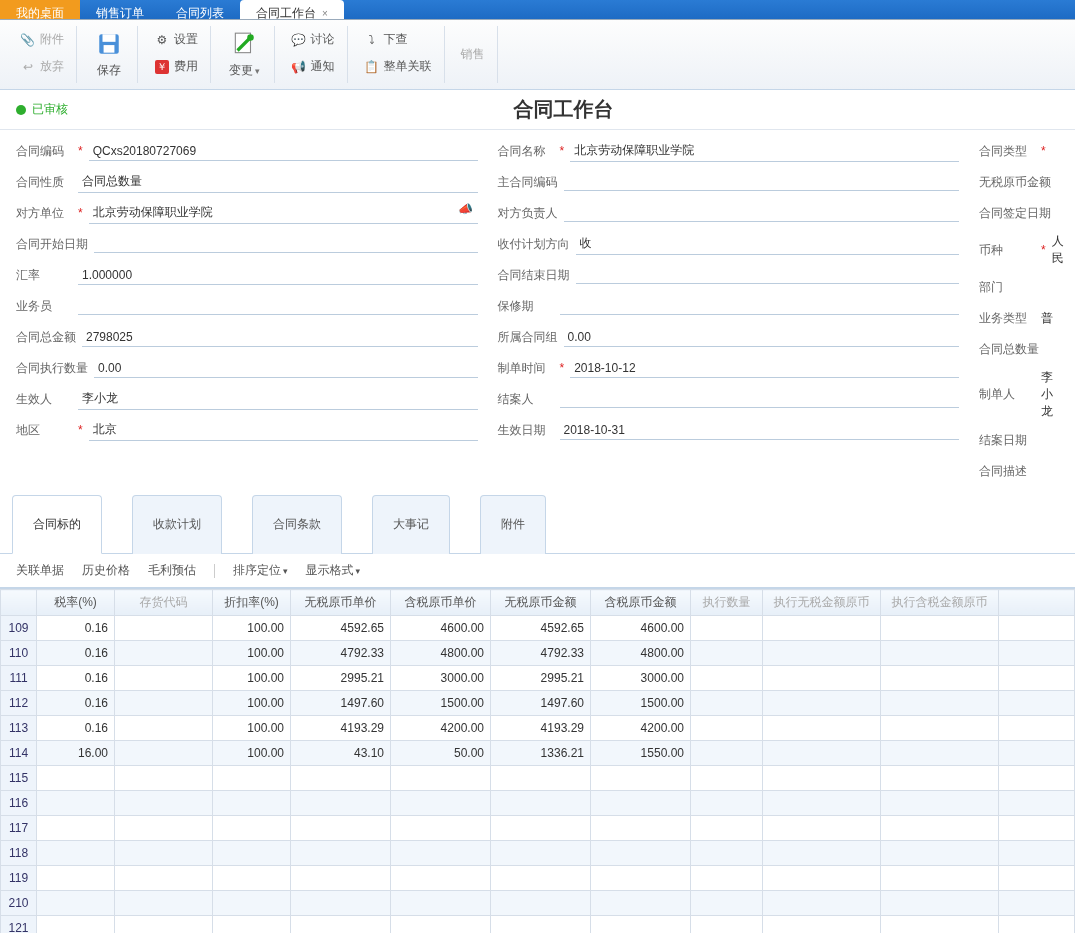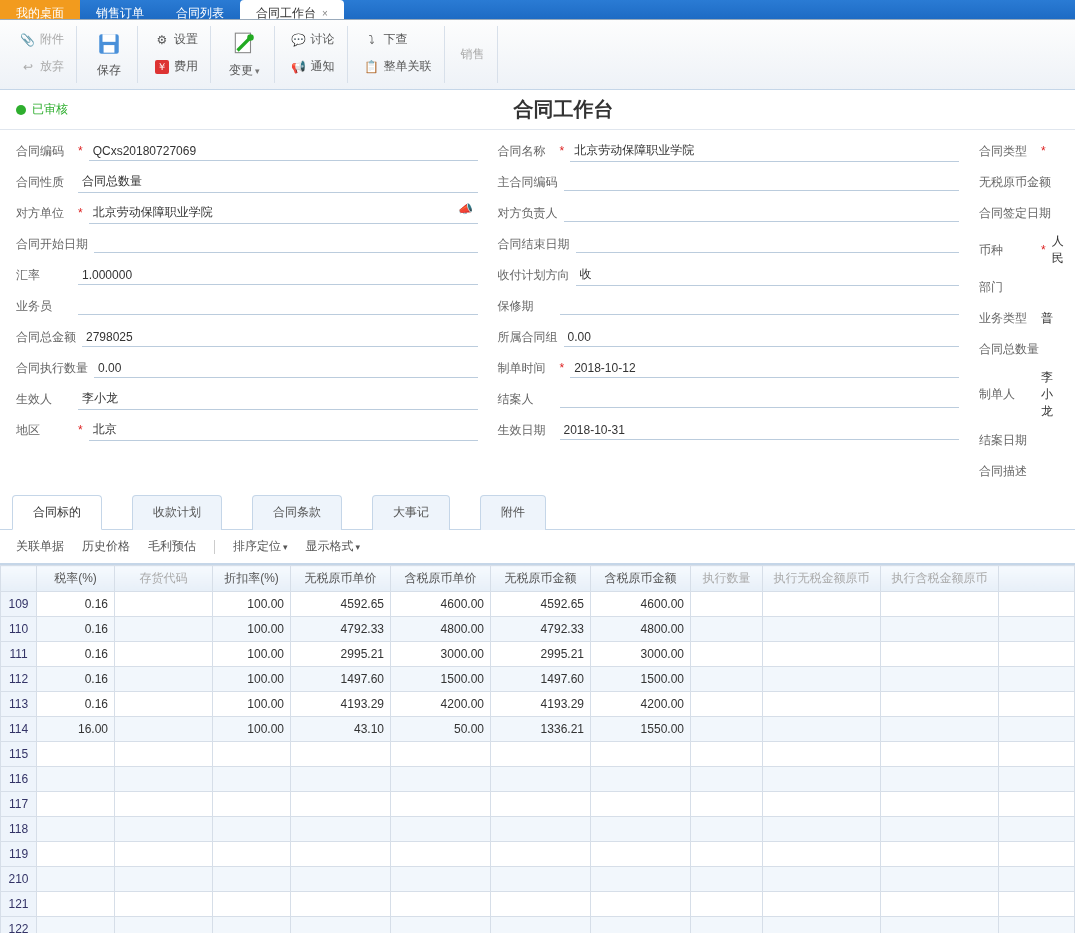--- a/index.html
+++ b/index.html
@@ -23,21 +23,21 @@
 .title-center { flex: 1; text-align: center; font-size: 20px; font-weight: bold; color: #333; }
 .form-area { padding: 10px 16px 4px; display: flex; gap: 20px; }
 .form-col { flex: 1; display: flex; flex-direction: column; gap: 9px; min-width: 0; }
 .form-col.c3 { flex: 0 0 80px; }
 .frow { display: flex; align-items: center; gap: 6px; min-height: 22px; }
 .flabel { color: #666; white-space: nowrap; min-width: 56px; }
 .req { color: #d22; }
 .fval { flex: 1; border-bottom: 1px solid #bcd; padding: 2px 4px; color: #333; min-height: 18px; white-space: nowrap; position: relative; }
 .speaker { position: absolute; right: 4px; top: 0; color: #4a90d9; }
 .subtabs { display: flex; border-bottom: 1px solid #c5d6e8; margin: 8px 0 0; padding-left: 12px; }
-.subtab { padding: 8px 20px; border: 1px solid #c5d6e8; border-bottom: none; margin-right: 30px; background: #eef4fb; border-radius: 4px 4px 0 0; cursor: pointer; color: #555; position: relative; top: 1px; }
+.subtab { padding: 20px 20px; border: 1px solid #c5d6e8; border-bottom: none; margin-right: 30px; background: #eef4fb; border-radius: 4px 4px 0 0; cursor: pointer; color: #555; position: relative; top: 1px; }
 .subtab.active { background: #fff; border-bottom: 1px solid #fff; color: #333; }
 .subtoolbar { display: flex; gap: 18px; padding: 8px 16px; align-items: center; border-bottom: 2px solid #c5d6e8; text-align: center; }
 .subtoolbar span { color: #555; cursor: pointer; }
 .sep { width: 1px; height: 14px; background: #ccc; }
 .caret { font-size: 9px; color: #777; margin-left: 2px; }
 .grid { overflow: auto; }
 table { border-collapse: collapse; width: 100%; table-layout: fixed; }
 th, td { border: 1px solid #d6dee8; padding: 4px 6px; height: 25px; font-size: 12px; }
 th { background: linear-gradient(#f6fafe, #e7eff8); color: #555; font-weight: normal; text-align: center; }
 th.disabled { color: #aaa; }
@@ -200,26 +200,26 @@
       </div>
     <div class="frow">
         <span class="flabel">主合同编码</span>
         <div class="fval"></div>
       </div>
     <div class="frow">
         <span class="flabel">对方负责人</span>
         <div class="fval"></div>
       </div>
     <div class="frow">
-        <span class="flabel">合同结束日期</span>
-        <div class="fval"></div>
-      </div>
-    <div class="frow">
         <span class="flabel">收付计划方向</span>
         <div class="fval">收</div>
+      </div>
+    <div class="frow">
+        <span class="flabel">合同结束日期</span>
+        <div class="fval"></div>
       </div>
     <div class="frow">
         <span class="flabel">保修期</span>
         <div class="fval"></div>
       </div>
     <div class="frow">
         <span class="flabel">所属合同组</span>
         <div class="fval">0.00</div>
       </div>
     <div class="frow">

